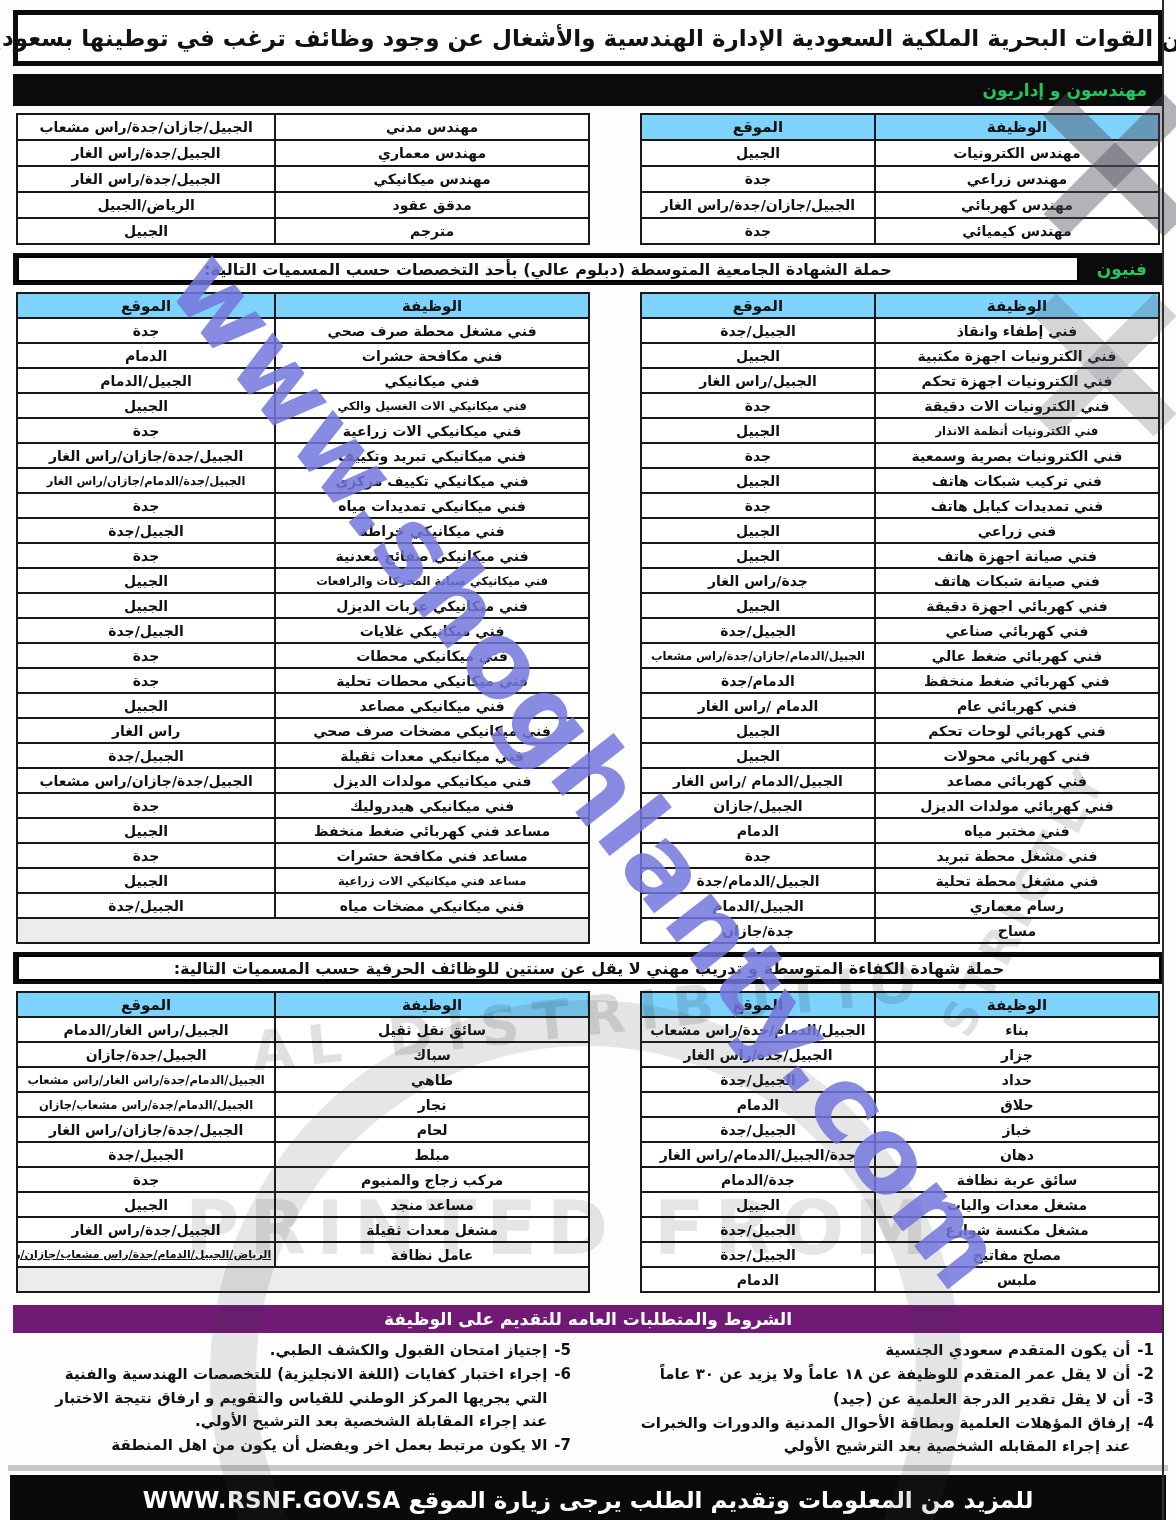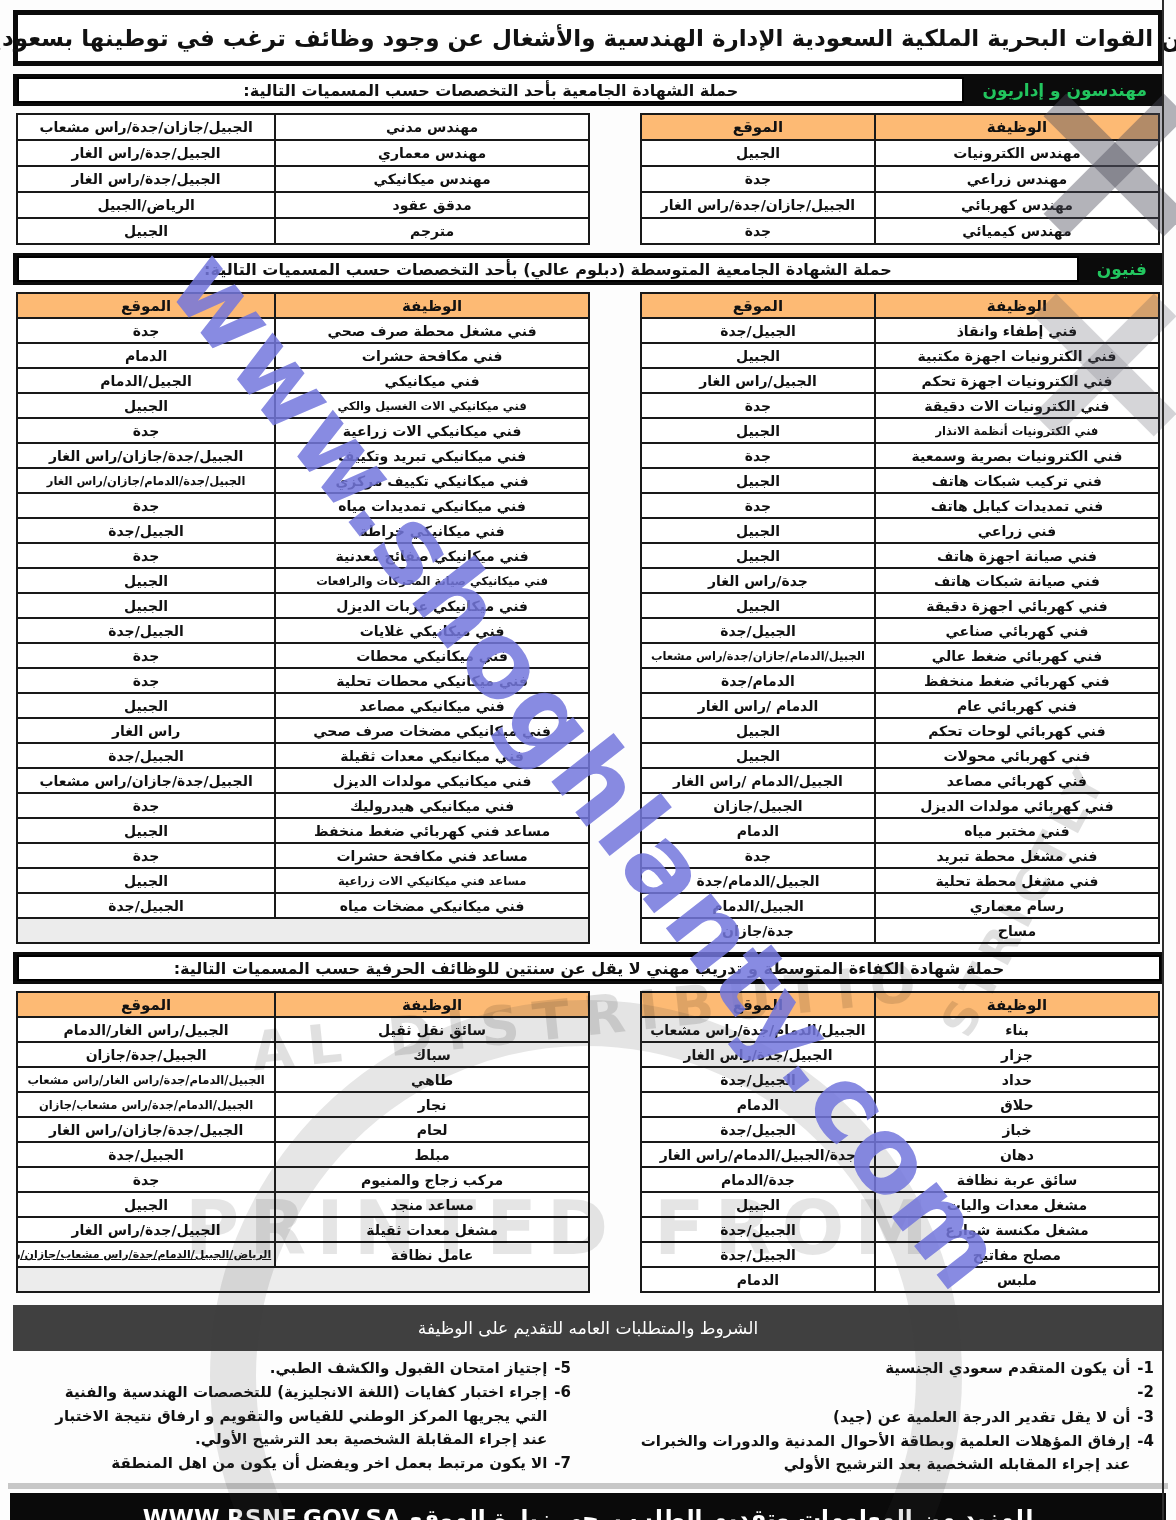--- a/index.html
+++ b/index.html
@@ -30,35 +30,35 @@
   }
 
   
   .tables{display:grid;grid-template-columns:520px 574px;justify-content:space-between;
     padding:0 16px;margin-top:7px;}
   table{width:100%;border-collapse:collapse;table-layout:fixed;background:#fff;}
   td,th{
     border:2.4px solid #191919;text-align:center;vertical-align:middle;
     padding:0 3px;white-space:nowrap;overflow:hidden;font-weight:bold;font-size:14px;
   }
-  th{background:#fdba74;font-size:15px;}
+  th{background:#7dd3fc;font-size:15px;}
   .s1 td,.s1 th{height:24px;}
   .s2 td,.s2 th{height:23px;}
   .s3 td,.s3 th{height:23px;}
   .c-job{width:55%;}
   .c-loc{width:45%;}
   .fz2{font-size:11.5px;}
   .fz3{font-size:11px;text-decoration:underline;}
   tr.empty td{background:#ececec;}
 
   
   .cond-bar{
-    margin:12px 13px 0;background:#404040;color:#fff;height:46px;
+    margin:12px 13px 0;background:#701a75;color:#fff;height:28px;
     display:flex;align-items:center;justify-content:center;
-    font-weight:normal;font-size:17px;
+    font-weight:bold;font-size:17px;
   }
   .cond-grid{
     display:grid;grid-template-columns:1fr 1fr;column-gap:34px;
     padding:6px 22px 0;font-size:15px;font-weight:bold;line-height:1.55;
   }
   .cond-item{display:flex;gap:7px;margin-bottom:1px;}
   .cond-num{flex:0 0 auto;}
   .cond-num::after{content:"-";}
   .cond-text{white-space:pre-line;}
 
@@ -95,21 +95,20 @@
 </style>
 </head>
 <body>
 
 <div class="page">
 
   <div class="title-box">تعلن القوات البحرية الملكية السعودية الإدارة الهندسية والأشغال عن وجود وظائف ترغب في توطينها بسعوديين</div>
 
   <div class="strip">
     <div class="label">مهندسون و إداريون</div>
-    <div class="sub">حملة الشهادة الجامعية بأحد التخصصات حسب المسميات التالية:</div>
   </div>
   <div class="tables">
     <table class="s1 t-right">
         <thead>
           <tr>
             <th class="c-job">الوظيفة</th>
             <th class="c-loc">الموقع</th>
           </tr>
         </thead>
         <tbody>
@@ -498,20 +497,21 @@
 
   <div class="cond-bar">الشروط والمتطلبات العامه للتقديم على الوظيفة</div>
   <div class="cond-grid">
     <div class="cond-col">
       <div class="cond-item">
         <span class="cond-num">1</span>
         <span class="cond-text">أن يكون المتقدم سعودي الجنسية</span>
       </div>
       <div class="cond-item">
         <span class="cond-num">2</span>
+        <span class="cond-text">أن لا يقل عمر المتقدم للوظيفة عن ١٨ عاماً ولا يزيد عن ٣٠ عاماً</span>
       </div>
       <div class="cond-item">
         <span class="cond-num">3</span>
         <span class="cond-text">أن لا يقل تقدير الدرجة العلمية عن (جيد)</span>
       </div>
       <div class="cond-item">
         <span class="cond-num">4</span>
         <span class="cond-text">إرفاق المؤهلات العلمية وبطاقة الأحوال المدنية والدورات والخبرات
 عند إجراء المقابله الشخصية بعد الترشيح الأولي</span>
       </div>

